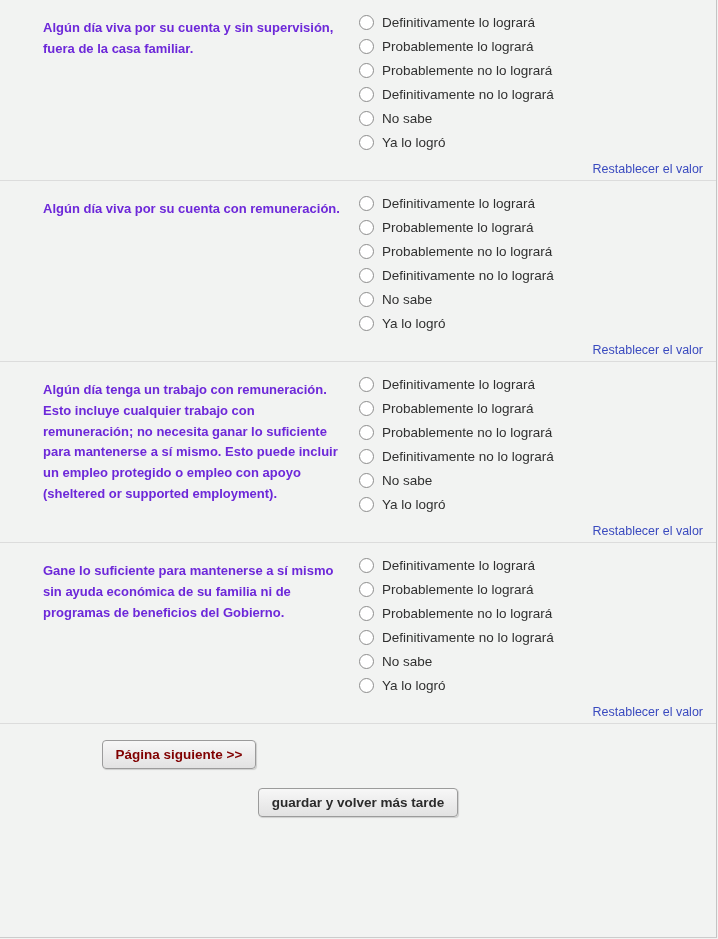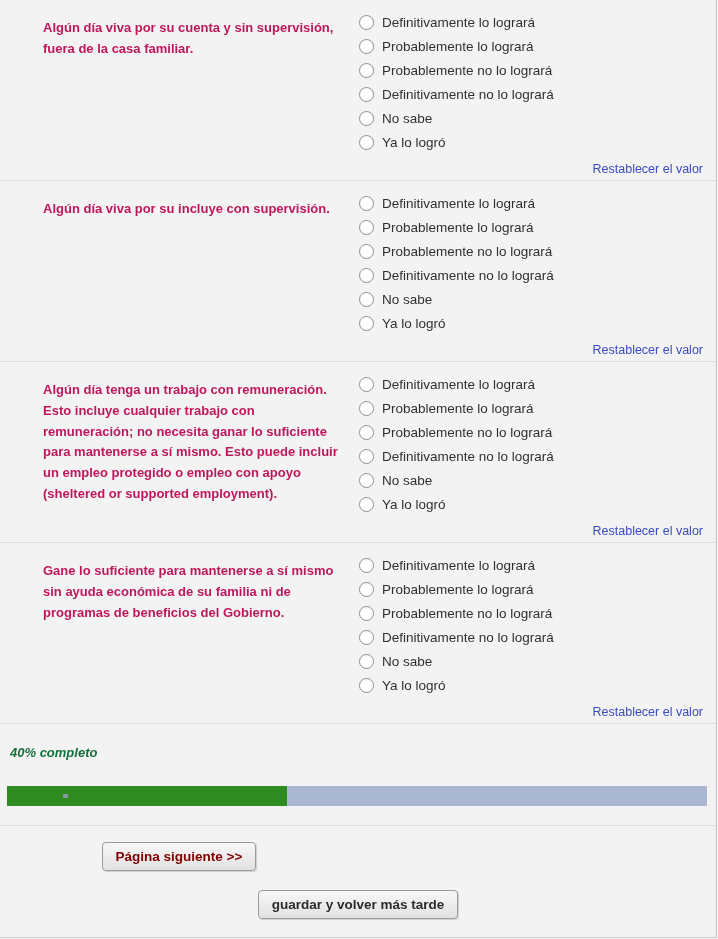--- a/index.html
+++ b/index.html
@@ -25,21 +25,21 @@
     box-sizing:border-box;
     padding-top:15px;
   }
   .qtext{
     width:352px;
     box-sizing:border-box;
     padding-left:43px;
     padding-right:12px;
     font-size:13px;
     font-weight:bold;
-    color:#be185d;
+    color:#6d28d9;
     line-height:1.6;
     padding-top:3px;
   }
   .opts{
     flex:1;
     box-sizing:border-box;
     padding-left:7px;
     padding-right:13px;
   }
   .opt{
@@ -170,21 +170,21 @@
         </label>
       <label class="opt">
           <span class="radio"></span>
           <span class="olabel">Ya lo logró</span>
         </label>
       <div class="resetline"><a>Restablecer el valor</a></div>
     </div>
   </div>
 
   <div class="qrow">
-    <div class="qtext">Algún día viva por su incluye con supervisión.</div>
+    <div class="qtext">Algún día viva por su cuenta con remuneración.</div>
     <div class="opts">
       <label class="opt">
           <span class="radio"></span>
           <span class="olabel">Definitivamente lo logrará</span>
         </label>
       <label class="opt">
           <span class="radio"></span>
           <span class="olabel">Probablemente lo logrará</span>
         </label>
       <label class="opt">
@@ -262,28 +262,20 @@
           <span class="olabel">No sabe</span>
         </label>
       <label class="opt">
           <span class="radio"></span>
           <span class="olabel">Ya lo logró</span>
         </label>
       <div class="resetline"><a>Restablecer el valor</a></div>
     </div>
   </div>
 
-  <div class="progress-section">
-    <div class="progress-label">40% completo</div>
-    <div class="progress-track">
-      <div class="progress-fill" style="width: 40%;">
-        <span class="progress-dot"></span>
-      </div>
-    </div>
-  </div>
 
   <div class="nav-section">
     <div class="nav-row">
       <div class="nav-cell">
         <button class="btn pagenav">Página siguiente &gt;&gt;</button>
       </div>
     </div>
     <div class="save-row">
       <button class="btn save">guardar y volver más tarde</button>
     </div>

